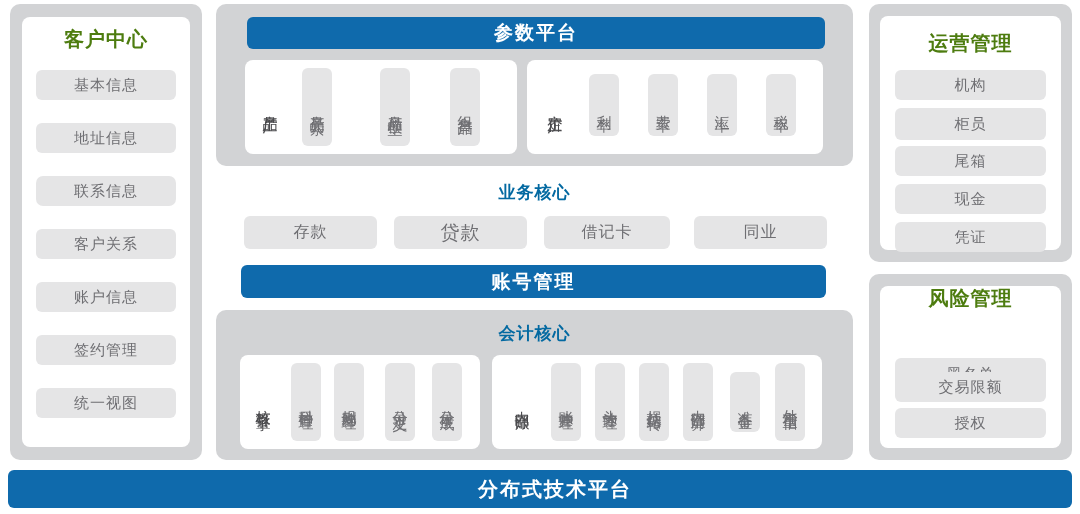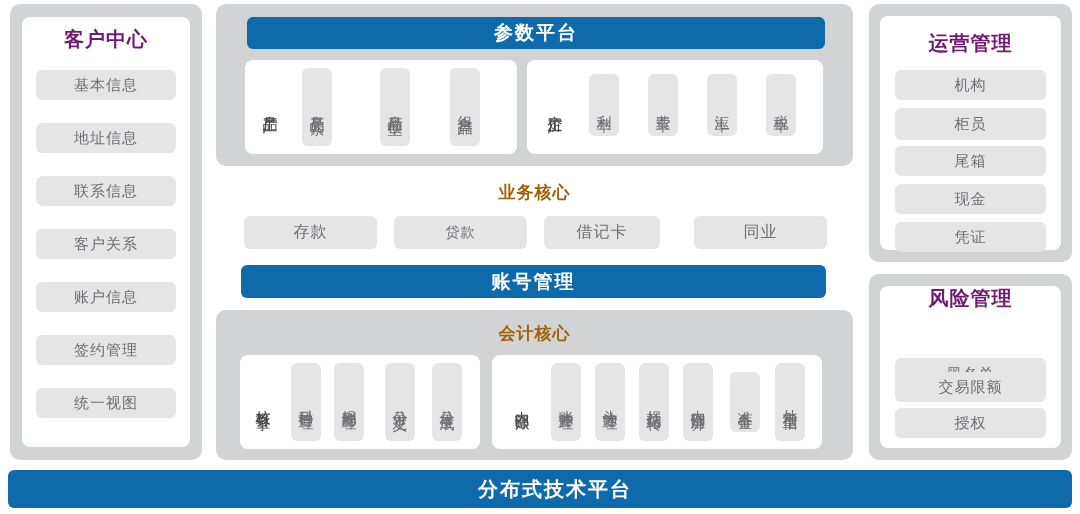--- a/index.html
+++ b/index.html
@@ -45,32 +45,32 @@
     letter-spacing: 2px;
   }
 
   .panel-title {
     position: absolute;
     left: 0;
     right: 0;
     text-align: center;
     font-size: 20px;
     font-weight: 700;
-    color: #701a75;
+    color: #4d7c0f;
     letter-spacing: 1px;
   }
 
   .section-title {
     position: absolute;
     left: 0;
     right: 0;
     text-align: center;
     font-size: 17px;
     font-weight: 700;
-    color: #a16207;
+    color: #0369a1;
     letter-spacing: 1px;
   }
 
   .pill {
     position: absolute;
     background: #e5e5e6;
     border-radius: 6px;
     display: flex;
     align-items: center;
     justify-content: center;
@@ -196,24 +196,24 @@
   </div>
   <div class="pill vert" style="left:766px; top:74px; width:30px; height:62px;">
     <span>税率</span>
   </div>
 
   <div class="section-title" id="biz-title">业务核心</div>
 
   <div class="pill" style="left:244px; top:216px; width:133px; height:33px; font-size:16px;">
     <span>存款</span>
   </div>
-  <div class="pill" style="left:394px; top:216px; width:133px; height:33px; font-size:14px;">
+  <div class="pill" style="left:394px; top:216px; width:133px; height:33px; font-size:19px;">
     <span>贷款</span>
   </div>
-  <div class="pill" style="left:544px; top:216px; width:116px; height:33px; font-size:16px;">
+  <div class="pill" style="left:544px; top:216px; width:126px; height:33px; font-size:16px;">
     <span>借记卡</span>
   </div>
   <div class="pill" style="left:694px; top:216px; width:133px; height:33px; font-size:16px;">
     <span>同业</span>
   </div>
 
   <div class="blue-bar" id="account-blue">账号管理</div>
 
   <div class="gray-frame" id="acct-frame"></div>
   <div class="section-title" id="acct-title">会计核心</div>

